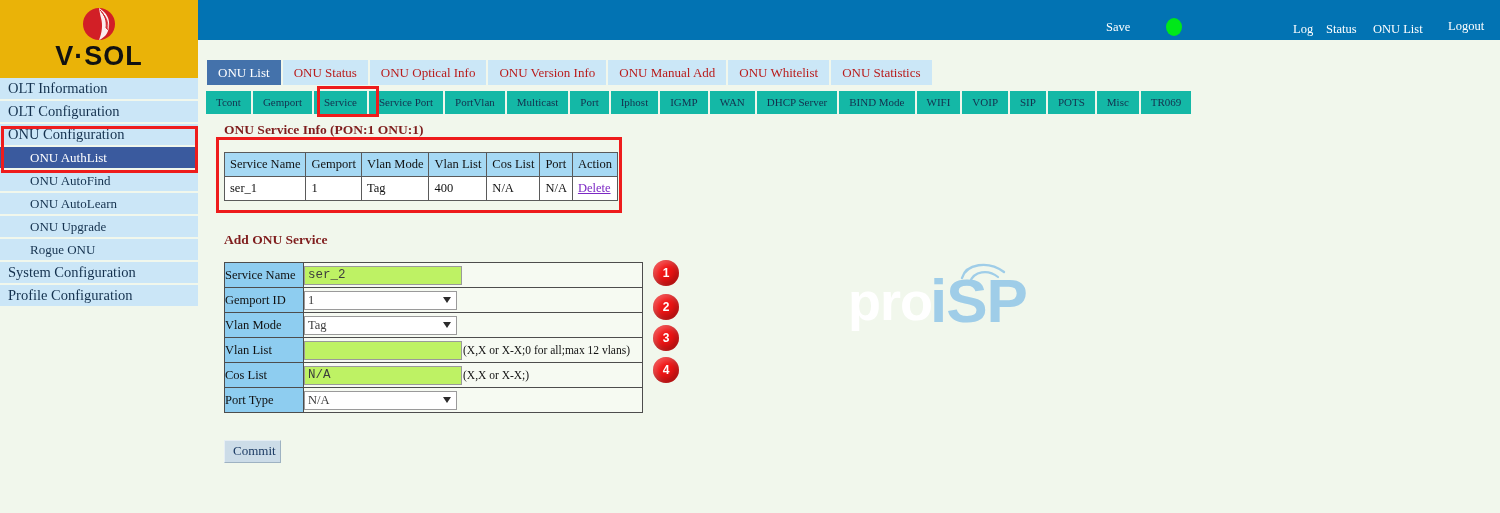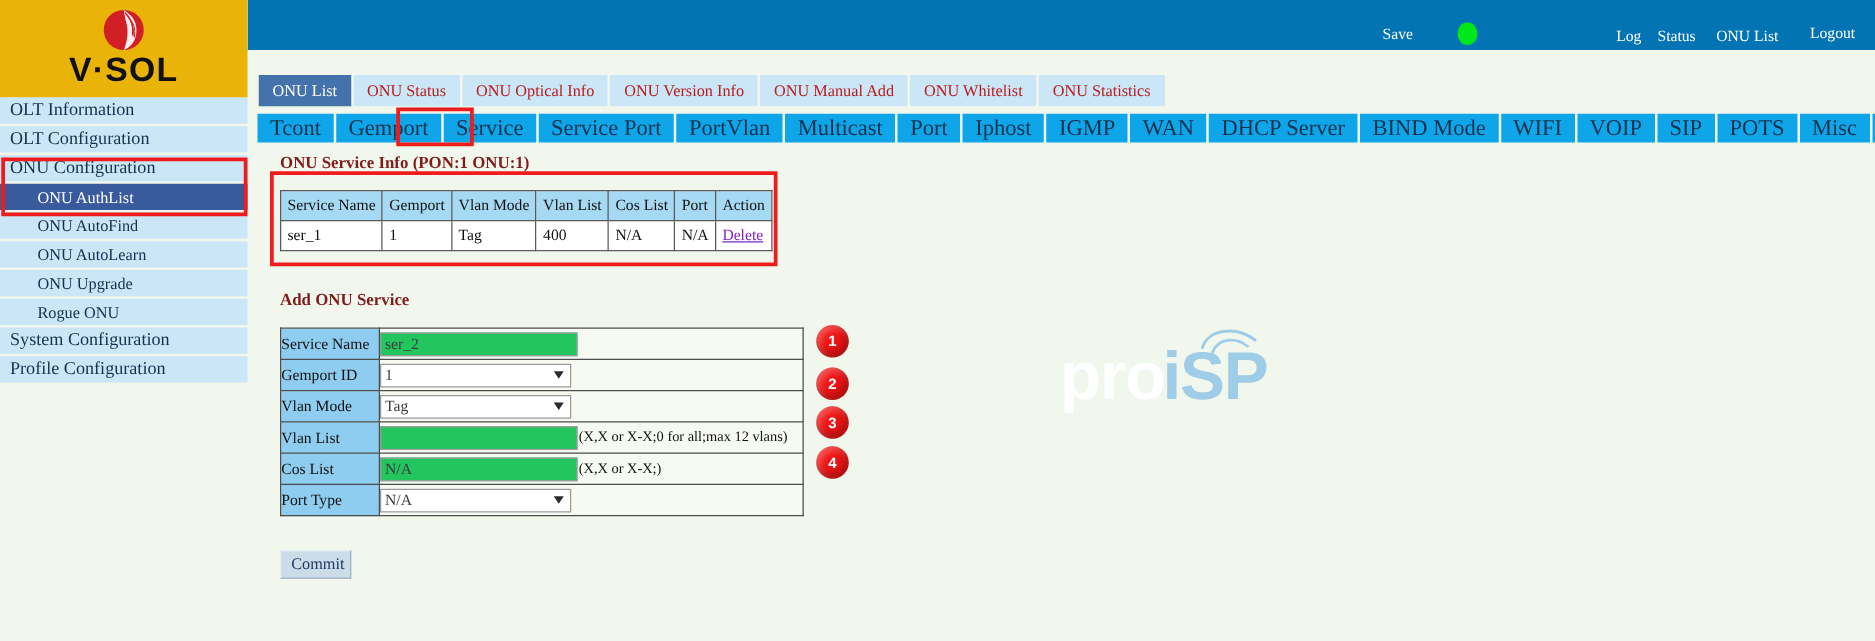--- a/index.html
+++ b/index.html
@@ -159,23 +159,23 @@
 
   
   #tabs-secondary {
     position: absolute;
     left: 8px;
     top: 39px;
     display: flex;
     gap: 2px;
   }
   .stab {
-    background: #0ea5e9;
+    background: #14b8a6;
     color: #14314e;
-    font-size: 18px;
+    font-size: 11px;
     height: 23px;
     line-height: 23px;
     padding: 0 10px;
     white-space: nowrap;
     cursor: pointer;
   }
   #tab-service-highlight {
     position: absolute;
     left: 317px;
     top: 86px;
@@ -265,25 +265,25 @@
     width: 78px;
     padding-left: 6px;
     white-space: nowrap;
   }
   td.fvalue {
     background: #f6faf2;
     width: 338px;
     padding-left: 5px;
   }
   .fld {
-    font-family: Liberation Serif, serif;
+    font-family: Liberation Mono, monospace;
     font-size: 12.5px;
     color: #3d3d3d;
     border: 1px solid #9a9a9a;
-    background: #22c55e;
+    background: #bef264;
     height: 17px;
     line-height: 17px;
     padding: 0 3px;
     box-sizing: content-box;
     display: inline-block;
     vertical-align: middle;
   }
   .fld.text { width: 150px; }
   .sel {
     position: relative;
@@ -369,21 +369,21 @@
     font-family: "Liberation Sans", sans-serif;
     font-weight: bold;
     font-size: 54px;
     color: #ffffff;
     letter-spacing: -1px;
     line-height: 54px;
   }
   #wm-isp {
     font-family: "Liberation Sans", sans-serif;
     font-weight: bold;
-    font-size: 54px;
+    font-size: 62px;
     color: #9fcde8;
     letter-spacing: -1px;
     line-height: 54px;
     margin-left: -2px;
   }
   #wm-tower {
     position: absolute;
     left: 106px;
     top: -18px;
   }

